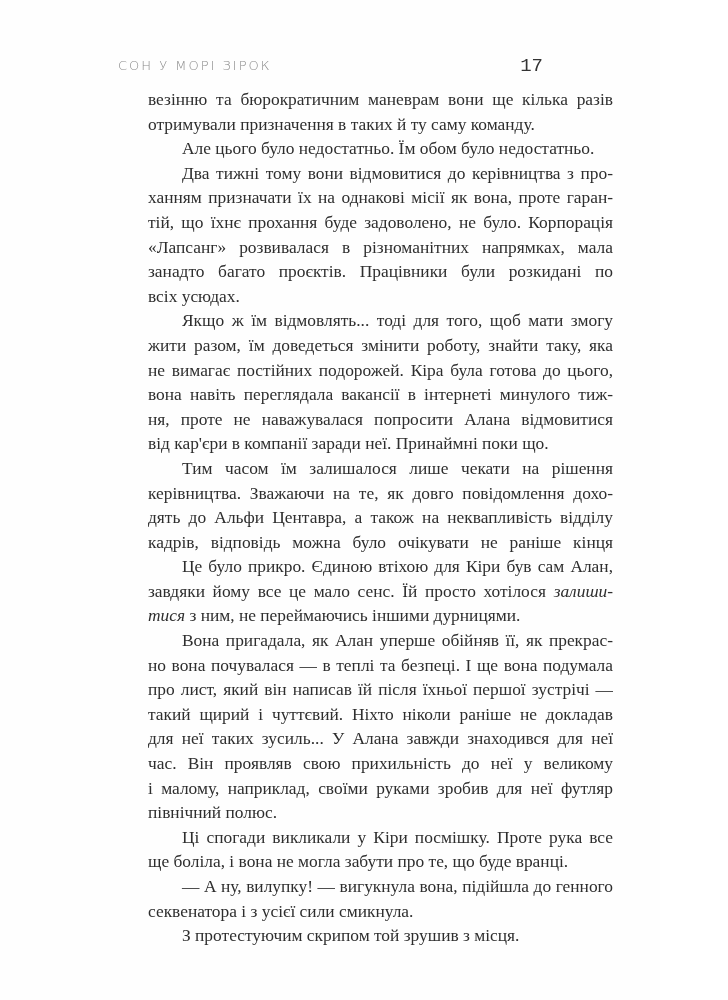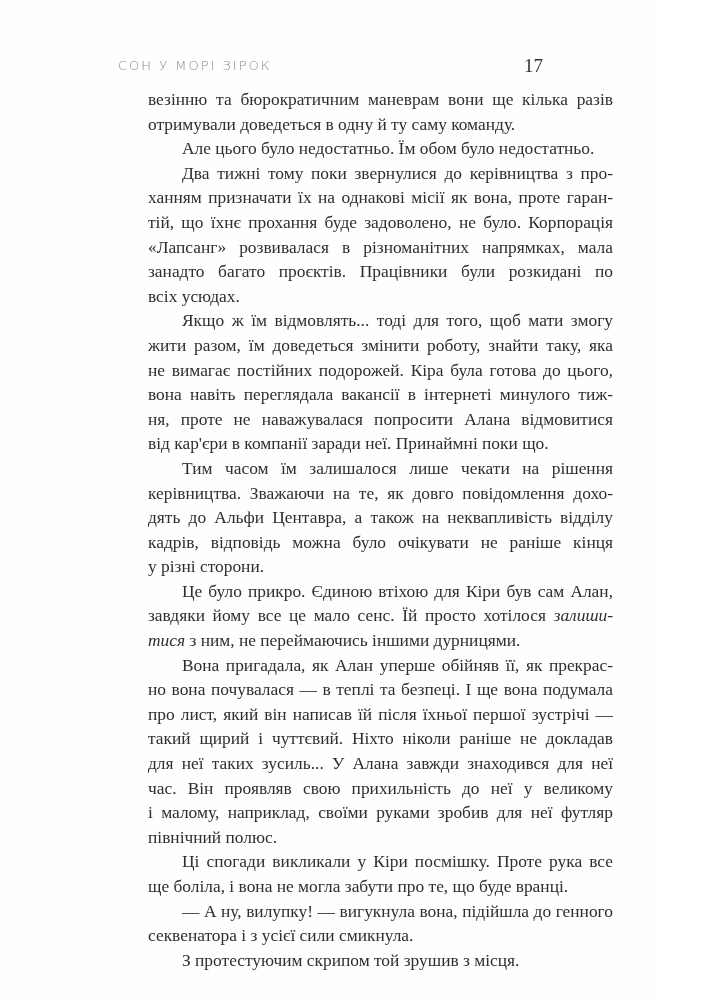--- a/index.html
+++ b/index.html
@@ -5,21 +5,21 @@
     html, body { margin: 0; padding: 0; background: #ffffff; }
     body { width: 728px; height: 1000px; position: relative; overflow: hidden; }
     .page { position: absolute; left: 0; top: 0; width: 660px; height: 1000px; background: #fefefe; }
     .running-head {
       position: absolute; left: 118px; top: 58px;
       font-family: "DejaVu Sans", sans-serif; font-size: 13px; letter-spacing: 2px;
       color: #8a8a8a; font-weight: 300;
     }
     .page-number {
       position: absolute; right: 117px; top: 55px;
-      font-family: Liberation Serif, serif; font-size: 19px; color: #333;
+      font-family: Liberation Mono, monospace; font-size: 19px; color: #333;
     }
     .body-text {
       position: absolute; left: 116px; top: 87px; width: 497px;
       font-family: "Liberation Serif", serif; font-size: 17.4px; line-height: 24.6px;
       color: #2e2e2e; text-align: justify;
     }
     .body-text p { margin: 0; }
     .line { display: block; text-align: justify; text-align-last: justify; white-space: nowrap; margin-left: 32px; }
     .line.last { text-align-last: left; }
     .line.ind { padding-left: 34px; }
@@ -27,47 +27,46 @@
   </style>
 </head>
 <body>
 
 <div class="page">
   <div class="running-head">СОН У МОРІ ЗІРОК</div>
   <div class="page-number">17</div>
   <div class="body-text" id="body-text">
       <p>
         <span class="line">везінню та бюрократичним маневрам вони ще кілька разів</span>
-        <span class="line last">отримували доведеться в одну й ту саму команду.</span>
+        <span class="line last">отримували призначення в таких й ту саму команду.</span>
       </p>
       <p>
         <span class="line last ind">Але цього було недостатньо. Їм обом було недостатньо.</span>
       </p>
       <p>
-        <span class="line ind">Два тижні тому поки звернулися до керівництва з про-</span>
+        <span class="line ind">Два тижні тому вони відмовитися до керівництва з про-</span>
         <span class="line">ханням призначати їх на однакові місії як вона, проте гаран-</span>
         <span class="line">тій, що їхнє прохання буде задоволено, не було. Корпорація</span>
         <span class="line">«Лапсанг» розвивалася в різноманітних напрямках, мала</span>
         <span class="line">занадто багато проєктів. Працівники були розкидані по</span>
         <span class="line last">всіх усюдах.</span>
       </p>
       <p>
         <span class="line ind">Якщо ж їм відмовлять... тоді для того, щоб мати змогу</span>
         <span class="line">жити разом, їм доведеться змінити роботу, знайти таку, яка</span>
         <span class="line">не вимагає постійних подорожей. Кіра була готова до цього,</span>
         <span class="line">вона навіть переглядала вакансії в інтернеті минулого тиж-</span>
         <span class="line">ня, проте не наважувалася попросити Алана відмовитися</span>
         <span class="line last">від кар'єри в компанії заради неї. Принаймні поки що.</span>
       </p>
       <p>
         <span class="line ind">Тим часом їм залишалося лише чекати на рішення</span>
         <span class="line">керівництва. Зважаючи на те, як довго повідомлення дохо-</span>
         <span class="line">дять до Альфи Центавра, а також на неквапливість відділу</span>
         <span class="line">кадрів, відповідь можна було очікувати не раніше кінця</span>
-        <span class="line last">у різні сторони.</span>
       </p>
       <p>
         <span class="line ind">Це було прикро. Єдиною втіхою для Кіри був сам Алан,</span>
         <span class="line">завдяки йому все це мало сенс. Їй просто хотілося <em>залиши-</em></span>
         <span class="line last"><em>тися</em> з ним, не переймаючись іншими дурницями.</span>
       </p>
       <p>
         <span class="line ind">Вона пригадала, як Алан уперше обійняв її, як прекрас-</span>
         <span class="line">но вона почувалася — в теплі та безпеці. І ще вона подумала</span>
         <span class="line">про лист, який він написав їй після їхньої першої зустрічі —</span>

